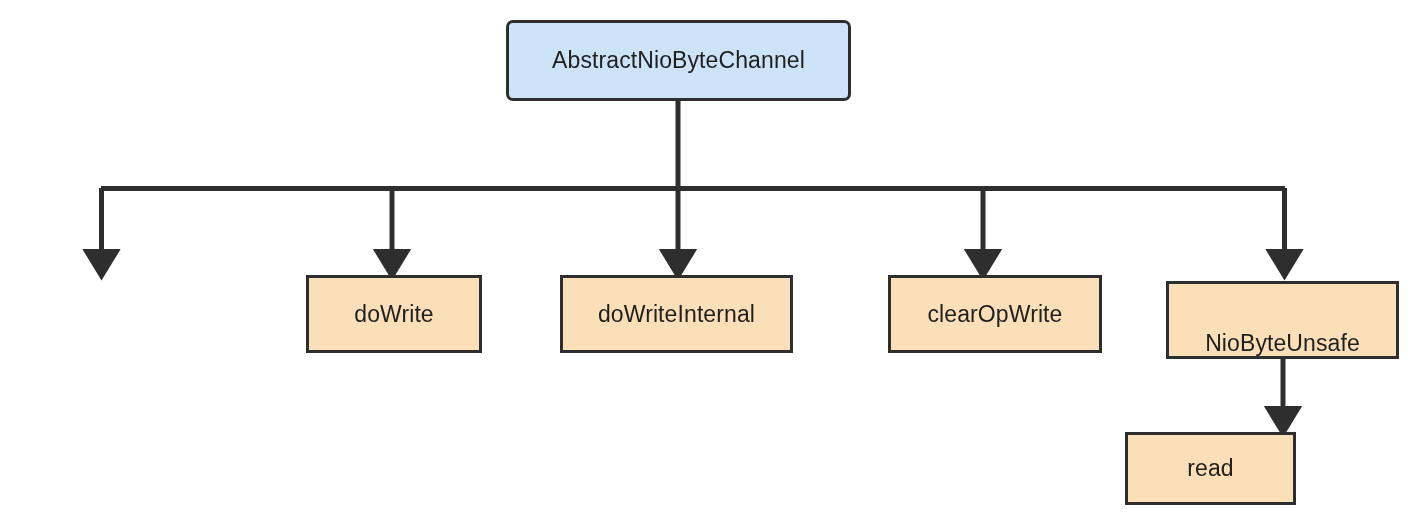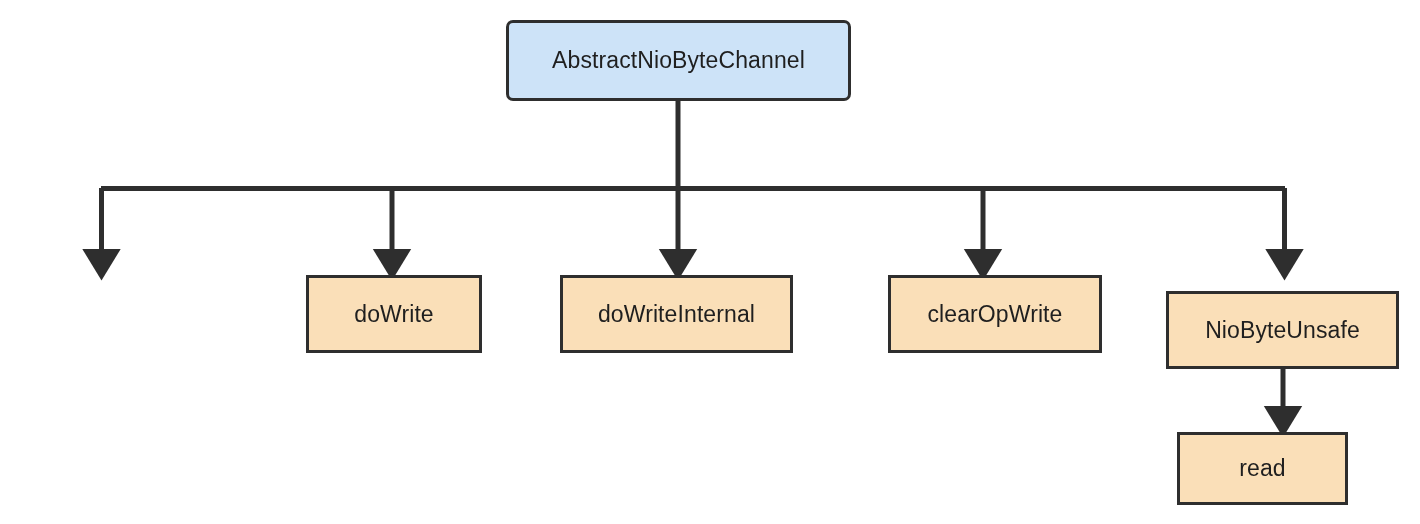--- a/index.html
+++ b/index.html
@@ -83,21 +83,21 @@
   </div>
 
   <div class="node node-child" style="left:560px; top:275px; width:233px; height:78px;">
     <span class="node-label">doWriteInternal</span>
   </div>
 
   <div class="node node-child" style="left:876px; top:275px; width:214px; height:78px;margin-left:12px;">
     <span class="node-label">clearOpWrite</span>
   </div>
 
-  <div class="node node-child" style="left:1166px; top:291px; width:233px; height:78px;">
+  <div class="node node-child" style="left:1166px; top:281px; width:233px; height:78px;align-items:flex-end;">
     <span class="node-label">NioByteUnsafe</span>
   </div>
 
-  <div class="node node-child" style="left:1177px; top:432px; width:171px; height:73px;">
+  <div class="node node-child" style="left:1125px; top:432px; width:171px; height:73px;">
     <span class="node-label">read</span>
   </div>
 
 </div>
 
 </body></html>

